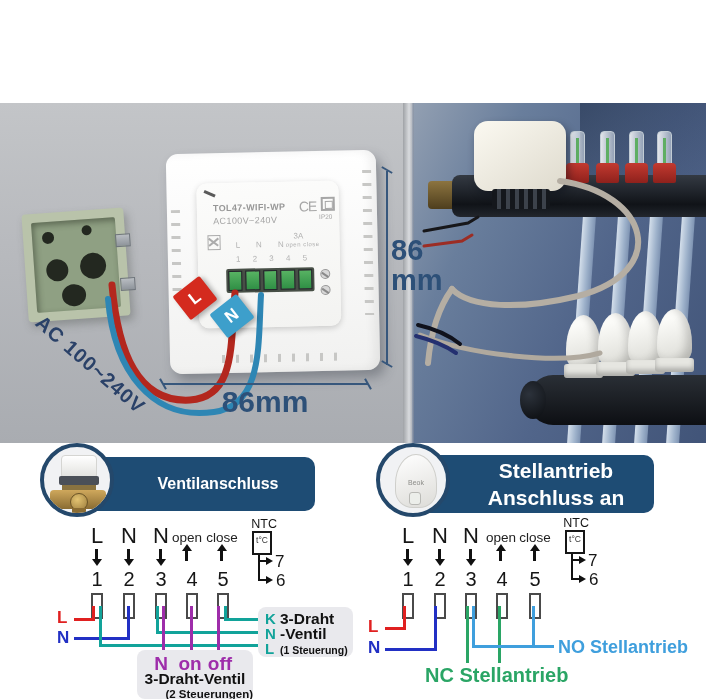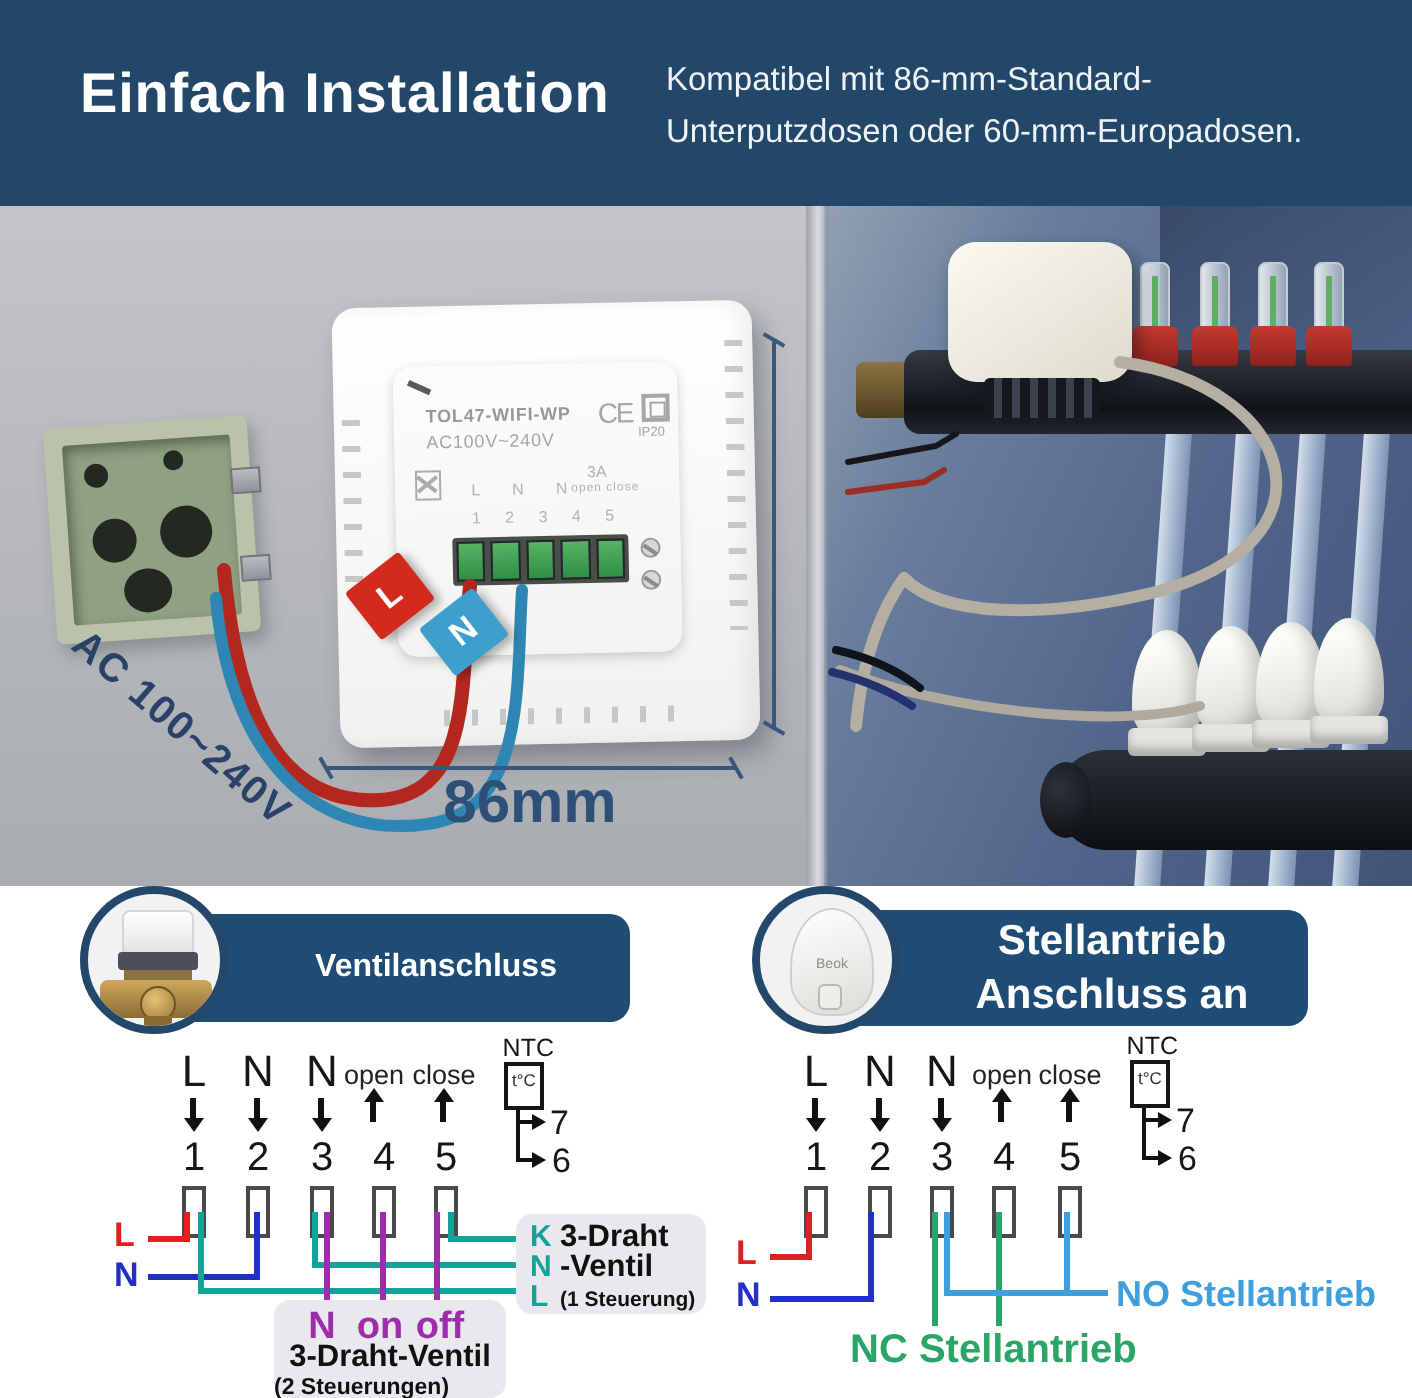--- a/index.html
+++ b/index.html
@@ -134,27 +134,20 @@
   .g1letter{width:15px;font-size:15px;font-weight:bold;color:#12a39a}
   .g1word{font-size:15.5px;font-weight:bold;color:#111}
   .g1note{font-size:10.5px;font-weight:bold;color:#111}
   .plbl{position:absolute;font-size:19px;font-weight:bold;color:#9e2daa;text-align:center;z-index:2}
 </style>
 </head>
 <body>
 
 <div class="page">
 
-  <div class="hdr">
-    <div class="hdr-title">Einfach Installation</div>
-    <div class="hdr-sub">
-      <div>Kompatibel mit 86-mm-Standard-</div>
-      <div>Unterputzdosen oder 60-mm-Europadosen.</div>
-    </div>
-  </div>
 
   <div class="photo">
     <div class="wall-right"></div>
     <div class="wall-dark"></div>
     <div class="wall-edge"></div>
 
     <div class="fpipe" style="left:575px;top:114px"></div>
     <div class="fpipe" style="left:610px;top:114px"></div>
     <div class="fpipe" style="left:642px;top:114px"></div>
     <div class="fpipe" style="left:674px;top:114px"></div>
@@ -240,20 +233,24 @@
         <span>N</span>
       </div>
 
     <div class="dim-h"></div>
     <div class="tick" style="left:157px;top:280px;transform:rotate(60deg)"></div>
     <div class="tick" style="left:362px;top:280px;transform:rotate(60deg)"></div>
     <div class="dim-text-h">86mm</div>
     <div class="dim-v"></div>
     <div class="tick" style="left:381px;top:66px;transform:rotate(30deg)"></div>
     <div class="tick" style="left:381px;top:260px;transform:rotate(30deg)"></div>
+    <div class="dim-text-v">
+      <div>86</div>
+      <div>mm</div>
+    </div>
     <div class="ac-label">AC 100~240V</div>
   </div>
 
   <div class="bottom">
 
     <div class="band" style="left:73px;top:14px;width:242px;height:54px;padding-left:48px;font-size:16px">
       <div>Ventilanschluss</div>
     </div>
     <div class="circle" style="left:40px;top:0">
       <div class="valve-top"></div>
@@ -335,21 +332,21 @@
         <span class="g1word">-Ventil</span>
       </div>
       <div class="g1row">
         <span class="g1letter">L</span>
         <span class="g1note">(1 Steuerung)</span>
       </div>
     </div>
 
     <div class="gbox" style="left:137px;top:207px;width:116px;height:49px;z-index:1">
       <div style="padding-top:20px;text-align:center;font-size:15.5px;font-weight:bold;color:#111">3-Draht-Ventil</div>
-      <div style="text-align:left;font-size:11.5px;font-weight:bold;color:#111">(2 Steuerungen)</div>
+      <div style="text-align:right;font-size:11.5px;font-weight:bold;color:#111">(2 Steuerungen)</div>
     </div>
     <div class="plbl" style="left:150px;top:210px;width:22px">N</div>
     <div class="plbl" style="left:177px;top:210px;width:26px">on</div>
     <div class="plbl" style="left:206px;top:210px;width:28px">off</div>
 
     <div class="tl" style="left:399px;top:80px">L</div>
     <div class="tl" style="left:431px;top:80px">N</div>
     <div class="tl" style="left:462px;top:80px">N</div>
     <div class="tl-sm" style="left:482px;top:87px;width:38px">open</div>
     <div class="tl-sm" style="left:515px;top:87px;width:40px">close</div>

